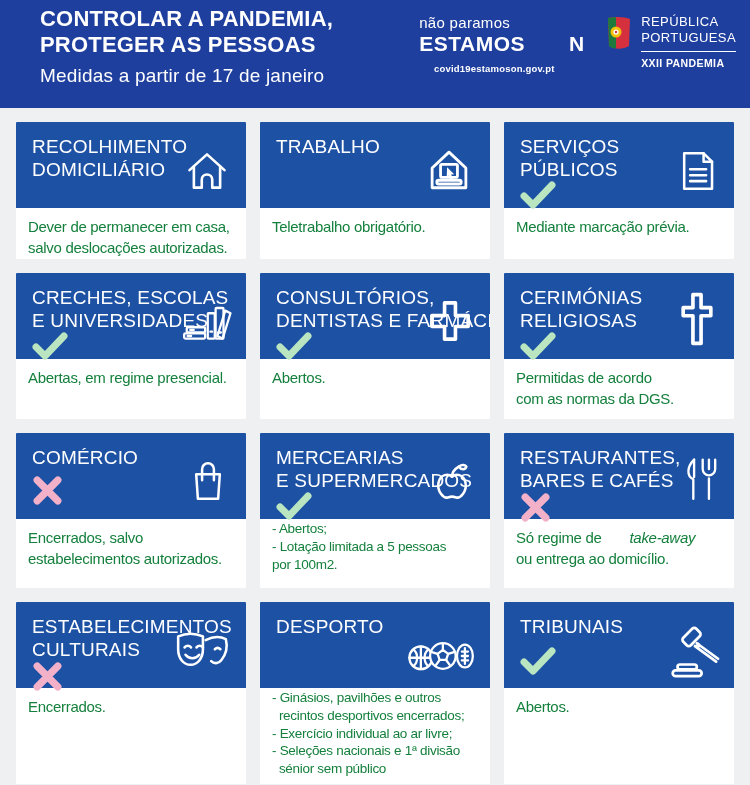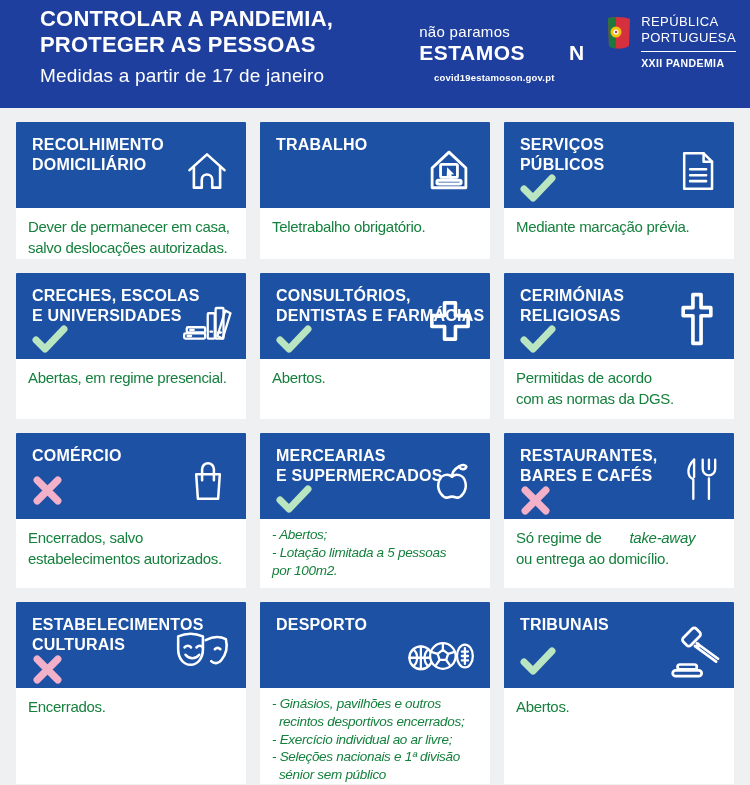--- a/index.html
+++ b/index.html
@@ -14,21 +14,21 @@
     height:108px; background:#1e3f9d; color:#fff;
     display:flex; align-items:flex-start;
     padding:6px 14px 0 40px;
   }
   .banner-left { flex:1 1 auto; }
   .banner-title {
     font-size:22px; font-weight:bold; line-height:1.16;
     letter-spacing:.2px; white-space:pre;
   }
   .banner-subtitle { font-size:19px; font-weight:normal; margin-top:8px; letter-spacing:.2px; }
-  .brand { width:165px; text-align:left; margin-top:17px; }
+  .brand { width:165px; text-align:left; margin-top:8px; }
   .brand-tagline { font-size:15px; font-weight:normal; letter-spacing:.3px; }
   .brand-name { font-size:21px; font-weight:bold; letter-spacing:.5px; display:flex; align-items:center; margin-top:1px;gap:20px; }
   .brand-name svg { margin:0 1px 0 3px; }
   .brand-url { font-size:9.5px; font-weight:bold; margin-top:7px; text-align:center; width:150px; letter-spacing:.2px; }
   .gov { display:flex; align-items:flex-start; margin-left:22px; margin-top:8px; }
   .gov-flag { margin-right:9px; margin-top:2px; }
   .gov-name { font-size:13px; font-weight:normal; line-height:1.2; letter-spacing:.4px; white-space:pre; }
   .gov-rule { border:none; border-top:1.5px solid #fff; margin:6px 0 5px 0; }
   .gov-sub { font-size:10.5px; font-weight:bold; letter-spacing:.4px; }
   
@@ -39,32 +39,32 @@
     gap:14px; padding:14px 16px 0 16px;
   }
   .card { background:#fff; display:flex; flex-direction:column; overflow:hidden; border-radius:1px; }
   .card-header {
     background:#1d51a4; color:#fff; position:relative;
     height:86px; flex:0 0 86px;
     padding:13px 14px 9px 16px;
     display:flex; flex-direction:column; align-items:flex-start;
   }
   .card-title {
-    font-size:16px; font-weight:bold; line-height:1.22;
+    font-size:19px; font-weight:normal; line-height:1.22;
     letter-spacing:.2px; white-space:pre;
   }
   .card-mark { margin-top:auto; }
   .card-icon { position:absolute; right:11px; bottom:9px; }
   .card-icon svg { display:block; }
   .card-body {
     padding:9px 8px 0 12px;
     font-size:15px; line-height:1.38; letter-spacing:-.3px;
     color:#15803d; white-space:pre;
   }
-  .card-body.small { font-size:13.5px; line-height:1.32; padding-top:7px;font-style:italic; }
+  .card-body.small { font-size:13.5px; line-height:1.32; padding-top:1px; }
   .card-body em { font-style:italic;margin-left:24px; }
 </style>
 </head>
 <body>
 
 <header class="banner">
   <div class="banner-left">
     <div class="banner-title">CONTROLAR A PANDEMIA,
 PROTEGER AS PESSOAS</div>
     <div class="banner-subtitle">Medidas a partir de 17 de janeiro</div>

